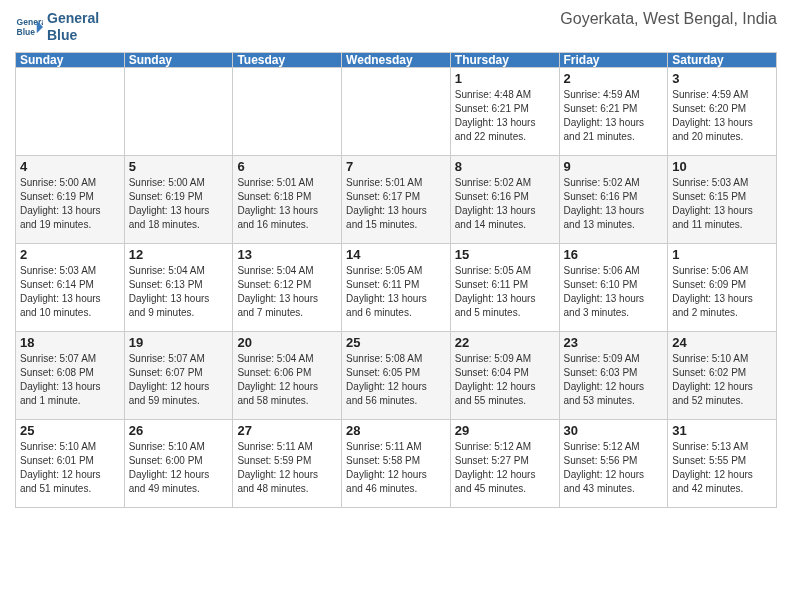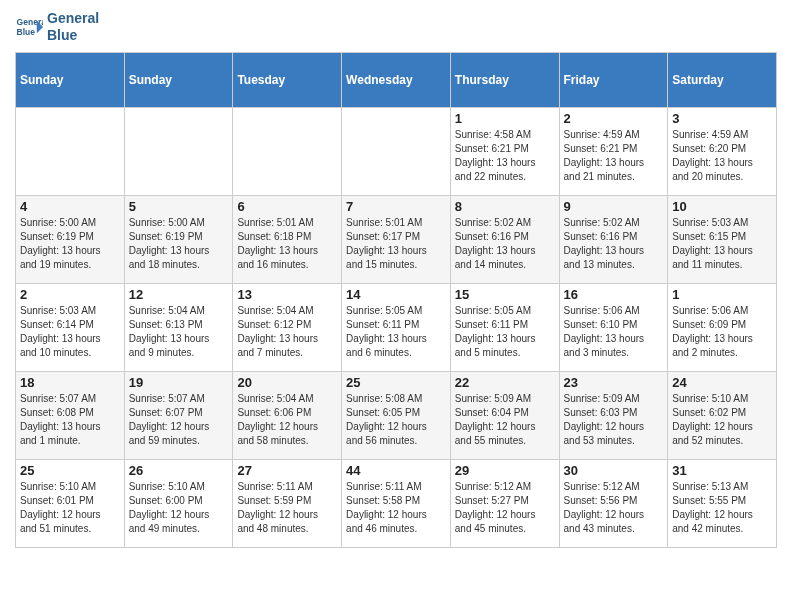--- a/index.html
+++ b/index.html
@@ -46,21 +46,21 @@
     table {
       width: 100%;
       border-collapse: collapse;
       table-layout: fixed;
     }
     thead tr th {
       background-color: #3a7abf;
       color: #fff;
       font-size: 12px;
       font-weight: bold;
-      padding: 20px 4px;
+      padding: 0 4px;
       text-align: left;
       border: 1px solid #ccc;
     }
     tbody tr td {
       vertical-align: top;
       border: 1px solid #ccc;
       padding: 3px 4px;
       font-size: 10px;
       color: #333;
       height: 88px;
@@ -95,20 +95,21 @@
       <text x="2" y="16" font-size="11" font-weight="bold" fill="#2c5f8a" font-family="Arial">General</text>
       <text x="2" y="28" font-size="11" font-weight="bold" fill="#2c5f8a" font-family="Arial">Blue</text>
       <polygon points="28,10 36,18 28,26" fill="#3a7abf"></polygon>
     </svg>
     <div>
       <div class="logo-text">General</div>
       <div class="logo-text">Blue</div>
     </div>
   </div>
   <div class="title-area">
+    <div class="location">Goyerkata, West Bengal, India</div>
   </div>
 </div>
 
 <table>
   <thead>
     <tr>
       <th>Sunday</th>
       <th>Sunday</th>
       <th>Tuesday</th>
       <th>Wednesday</th>
@@ -118,21 +119,21 @@
     </tr>
   </thead>
   <tbody id="calendar-body">
   <tr>
         <td class="empty-cell"></td>
         <td class="empty-cell"></td>
         <td class="empty-cell"></td>
         <td class="empty-cell"></td>
         <td>
           <span class="day-num">1</span>
-          <div class="cell-info">Sunrise: 4:58 AM
+          <div class="cell-info">Sunrise: 4:48 AM
 Sunset: 6:21 PM
 Daylight: 13 hours
 and 22 minutes.</div>
         </td>
         <td>
           <span class="day-num">2</span>
           <div class="cell-info">Sunrise: 4:59 AM
 Sunset: 6:21 PM
 Daylight: 13 hours
 and 21 minutes.</div>
@@ -314,21 +315,21 @@
 and 49 minutes.</div>
         </td>
         <td>
           <span class="day-num">27</span>
           <div class="cell-info">Sunrise: 5:11 AM
 Sunset: 5:59 PM
 Daylight: 12 hours
 and 48 minutes.</div>
         </td>
         <td>
-          <span class="day-num">44</span>
+          <span class="day-num">28</span>
           <div class="cell-info">Sunrise: 5:11 AM
 Sunset: 5:58 PM
 Daylight: 12 hours
 and 46 minutes.</div>
         </td>
         <td>
           <span class="day-num">29</span>
           <div class="cell-info">Sunrise: 5:12 AM
 Sunset: 5:27 PM
 Daylight: 12 hours

